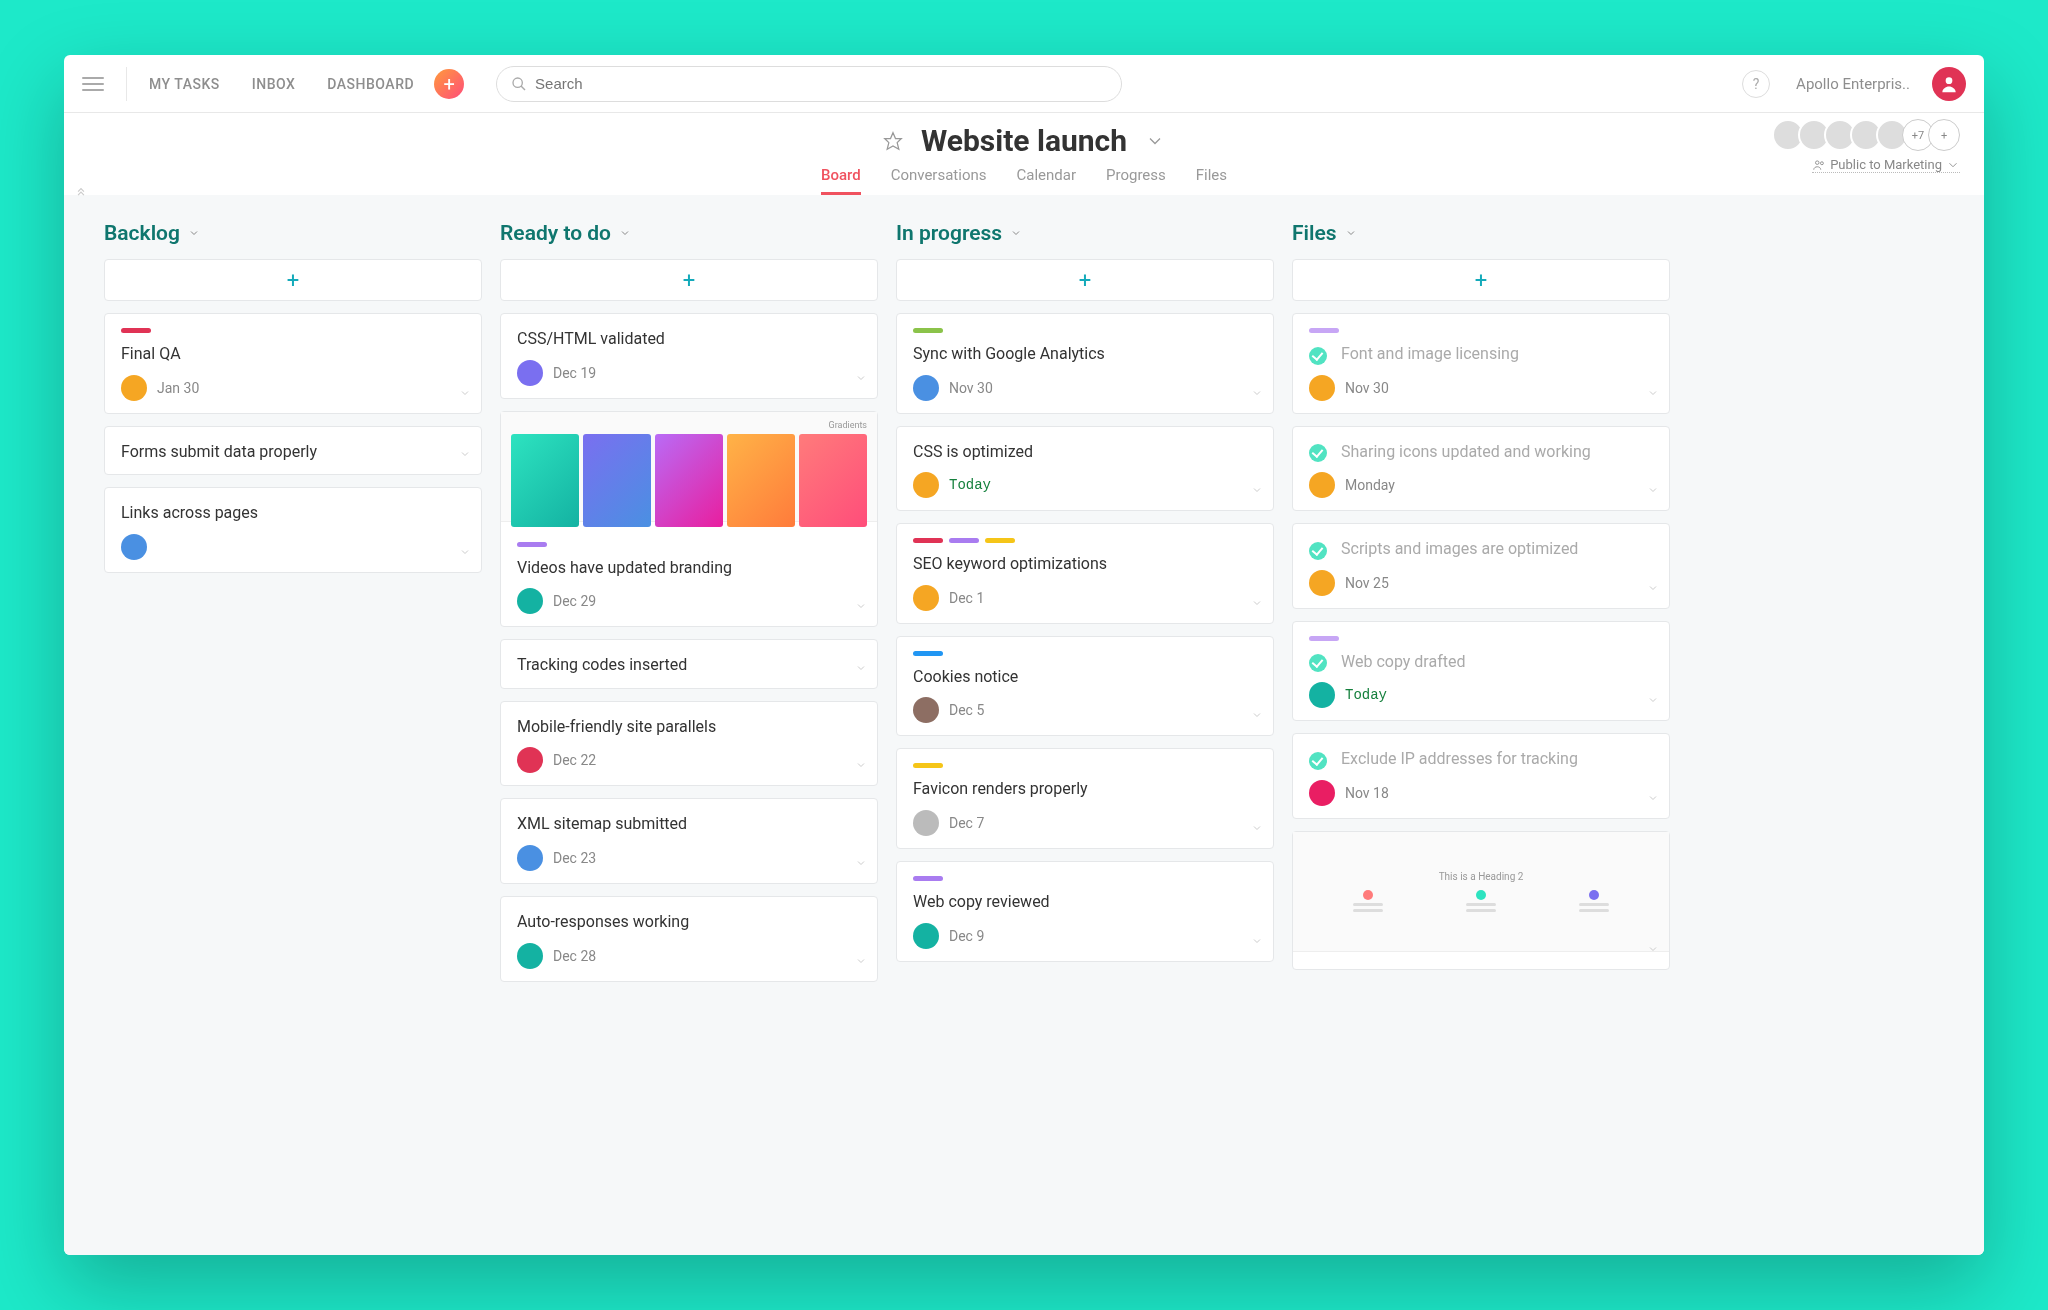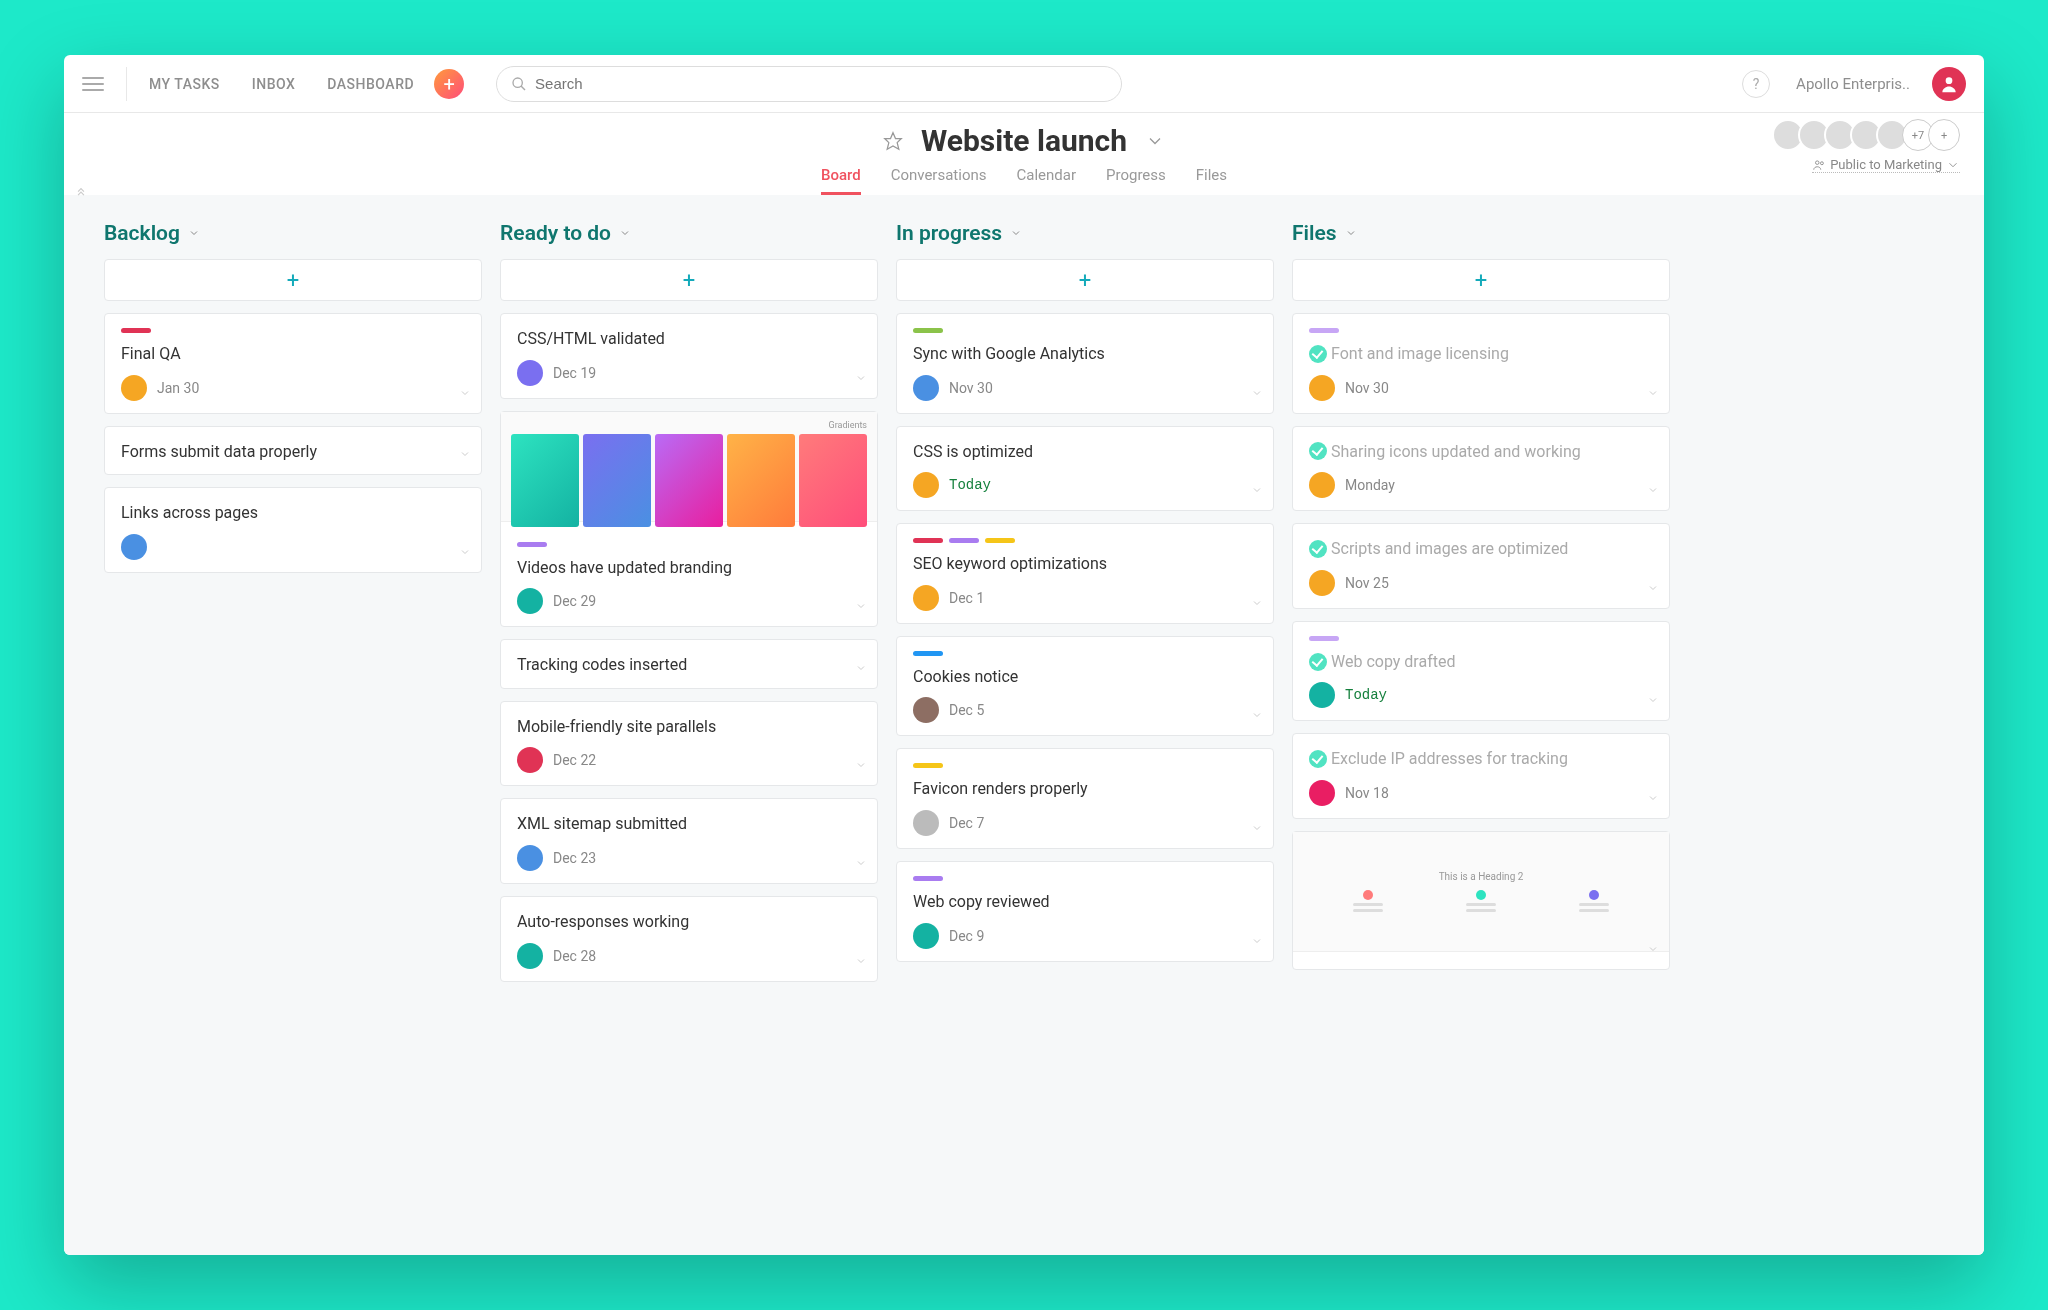--- a/index.html
+++ b/index.html
@@ -93,21 +93,21 @@
 .tags { display:flex; gap:6px;}
 .tag { width:30px; height:5px; border-radius:3px;}
 .card-title { font-size:16px; color:#333; line-height:1.35;}
 .card.done .card-title { color:#aaa;}
 .card-footer { display:flex; align-items:center; gap:10px;}
 .assignee { width:26px; height:26px; border-radius:50%; background:#ccc; flex-shrink:0; overflow:hidden;}
 .date { font-size:14px; color:#888;}
 .date.today { color:#15803d; font-weight:500;font-family:Liberation Mono, monospace;}
 .check { width:18px; height:18px; border-radius:50%; background:#51e3c2; flex-shrink:0; position:relative; margin-right:4px;}
 .check::after{content:""; position:absolute; left:5px; top:3px; width:5px; height:8px; border:2px solid #fff; border-top:none; border-left:none; transform:rotate(40deg);}
-.done-title-row{display:flex;align-items:center;gap:0;}
+.done-title-row{display:flex;align-items:flex-end;gap:10px;}
 .card .chev { position:absolute; right:10px; bottom:10px; color:#ccc; }
 .card .chev svg{width:12px;height:12px;fill:none;stroke:#ccc;stroke-width:2;}
 .card-image { margin:-14px -16px 10px; height:110px; border-bottom:1px solid #eee; background:#fafafa; padding:8px 10px;text-align:right;}
 .grad-grid{display:grid;grid-template-columns:repeat(5,1fr);gap:4px;height:100%;}
 .grad-grid>div{border-radius:3px;}
 .thumb-preview{margin:-14px -16px 5px;height:120px;background:#fafafa;border-bottom:1px solid #eee;display:flex;align-items:center;justify-content:center;}
 .thumb-preview .mini{width:85%;display:flex;flex-direction:column;align-items:center;gap:8px;}
 .thumb-preview .mini-title{font-size:10px;color:#999;}
 .thumb-preview .mini-row{display:flex;gap:20px;width:100%;justify-content:space-around;}
 .thumb-preview .mini-row>div{display:flex;flex-direction:column;align-items:center;gap:3px;}

